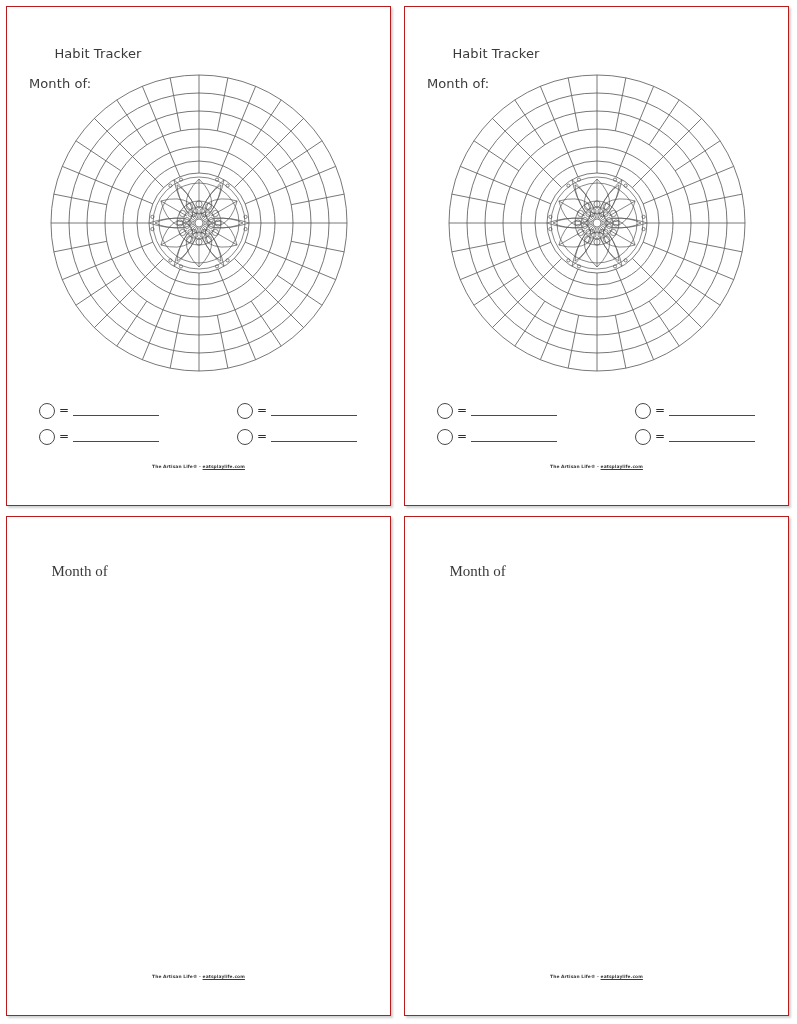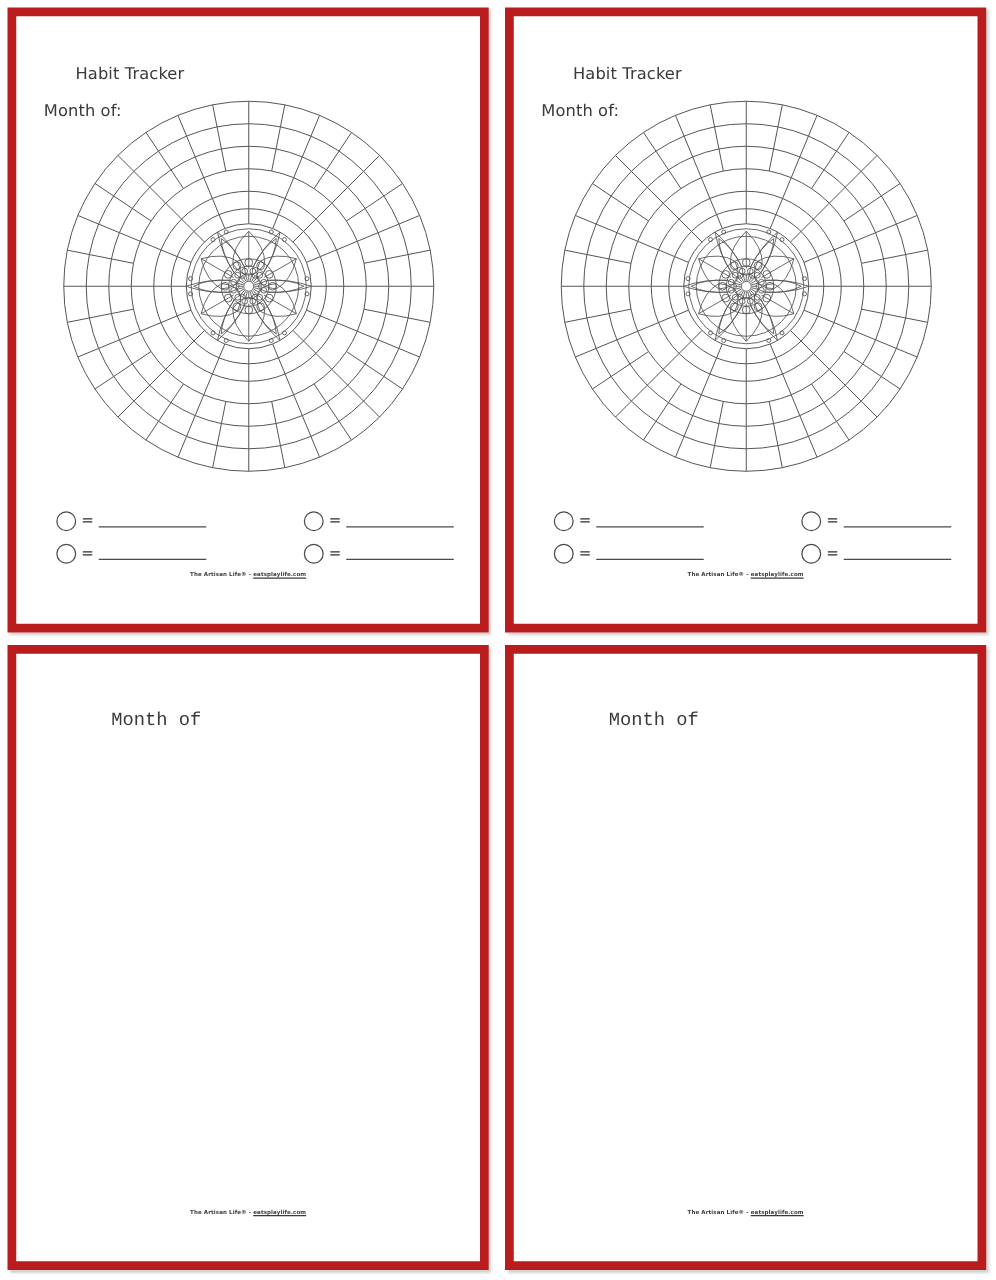--- a/index.html
+++ b/index.html
@@ -14,21 +14,21 @@
     width: 797px;
     height: 1024px;
     background: #ffffff;
     overflow: hidden;
   }
 
   
   .sheet {
     position: absolute;
     background: #ffffff;
-    border: 7px solid #b91c1c;
+    border: 1px solid #b91c1c;
     box-shadow: 2px 2px 2px rgba(0,0,0,0.18);
     box-sizing: border-box;
     overflow: hidden;
   }
   .sheet-tl { left: 6px;   top: 6px;   width: 385px; height: 500px; }
   .sheet-tr { left: 404px; top: 6px;   width: 385px; height: 500px; }
   .sheet-bl { left: 6px;   top: 516px; width: 385px; height: 500px; }
   .sheet-br { left: 404px; top: 516px; width: 385px; height: 500px; }
 
   
@@ -44,21 +44,21 @@
     white-space: pre;
   }
   .page-title .l2 { display: block; }
   .page-title-lower {
     position: absolute;
     left: 22px;
     top: 27px;
     font-size: 15px;
     line-height: 18px;
     color: #3a3a3a;
-    font-family: Liberation Mono, monospace;
+    font-family: Liberation Serif, serif;
     white-space: pre;
   }
 
   
   .credit {
     position: absolute;
     left: 0;
     right: 0;
     bottom: 36px;
     text-align: center;

